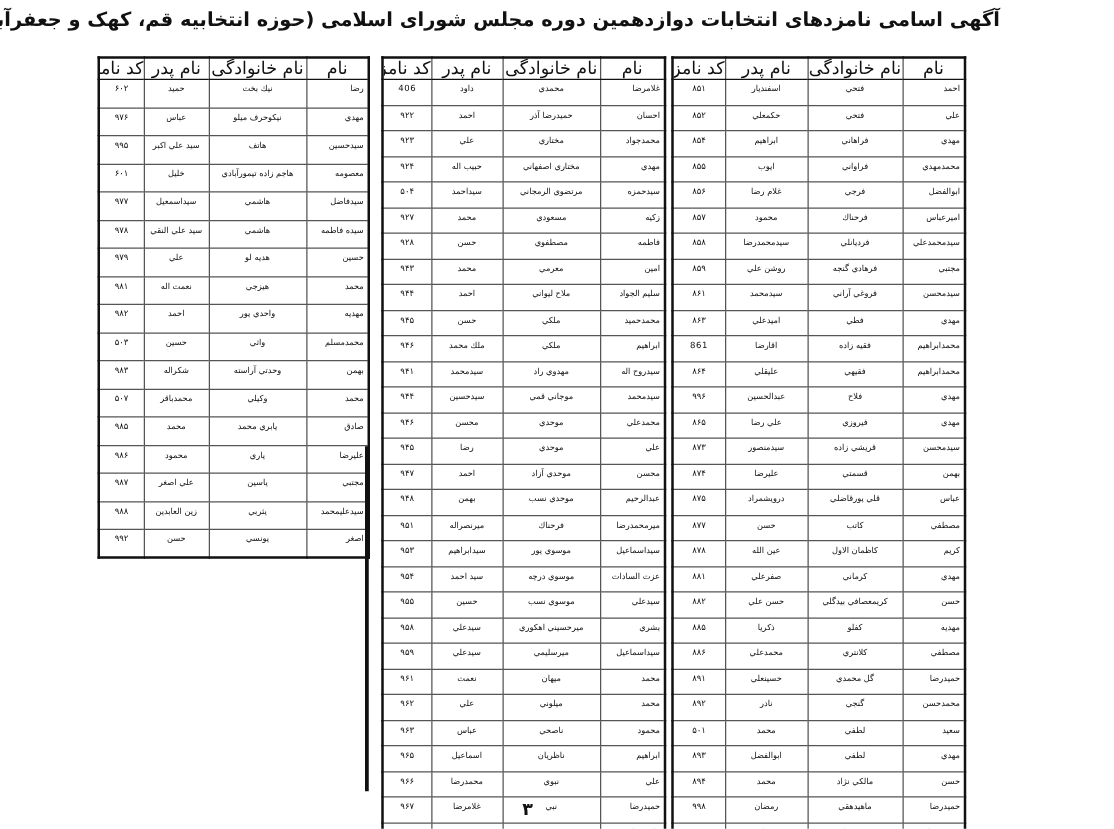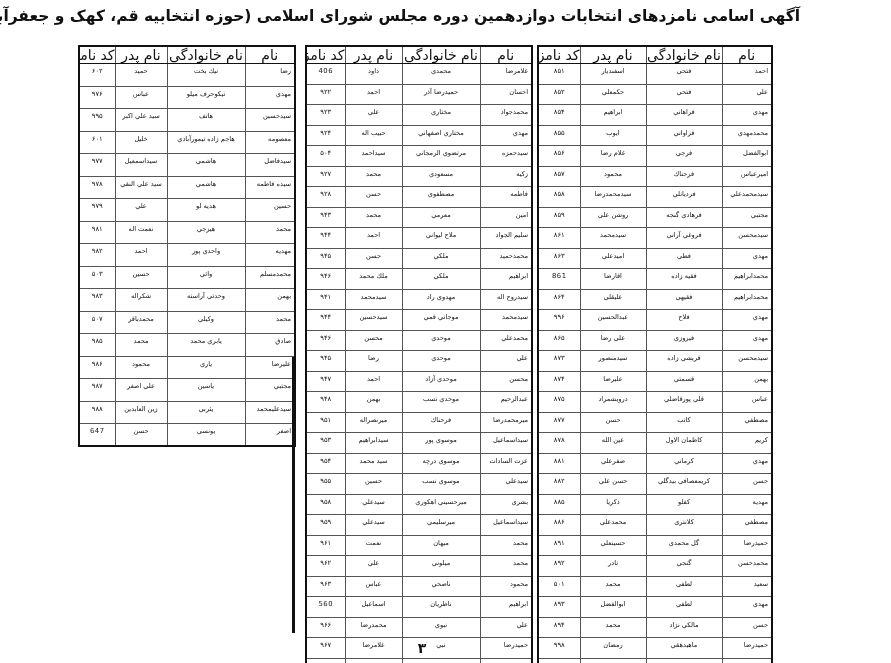--- a/index.html
+++ b/index.html
@@ -348,21 +348,21 @@
       </tr>
       <tr>
         <td class="name">سيداسماعيل</td>
         <td class="family">موسوي پور</td>
         <td class="father">سيدابراهيم</td>
         <td class="code">۹۵۳</td>
       </tr>
       <tr>
         <td class="name">عزت السادات</td>
         <td class="family">موسوي درچه</td>
-        <td class="father">سيد محمد</td>
+        <td class="father">سيد احمد</td>
         <td class="code">۹۵۴</td>
       </tr>
       <tr>
         <td class="name">سيدعلي</td>
         <td class="family">موسوي نسب</td>
         <td class="father">حسين</td>
         <td class="code">۹۵۵</td>
       </tr>
       <tr>
         <td class="name">بشري</td>
@@ -391,21 +391,21 @@
       <tr>
         <td class="name">محمود</td>
         <td class="family">ناصحي</td>
         <td class="father">عباس</td>
         <td class="code">۹۶۳</td>
       </tr>
       <tr>
         <td class="name">ابراهيم</td>
         <td class="family">ناظريان</td>
         <td class="father">اسماعيل</td>
-        <td class="code">560</td>
+        <td class="code">۹۶۵</td>
       </tr>
       <tr>
         <td class="name">علي</td>
         <td class="family">نبوي</td>
         <td class="father">محمدرضا</td>
         <td class="code">۹۶۶</td>
       </tr>
       <tr>
         <td class="name">حميدرضا</td>
         <td class="family">نبي</td>
@@ -530,20 +530,20 @@
       <tr>
         <td class="name">سيدعليمحمد</td>
         <td class="family">يثربي</td>
         <td class="father">زين العابدين</td>
         <td class="code">۹۸۸</td>
       </tr>
       <tr>
         <td class="name">اصغر</td>
         <td class="family">يونسي</td>
         <td class="father">حسن</td>
-        <td class="code">647</td>
+        <td class="code">۹۹۲</td>
       </tr>
     </tbody>
 </table>
 
 <div class="sep-line"></div>
 
 <div class="page-num">۳</div>
 
 </body></html>

